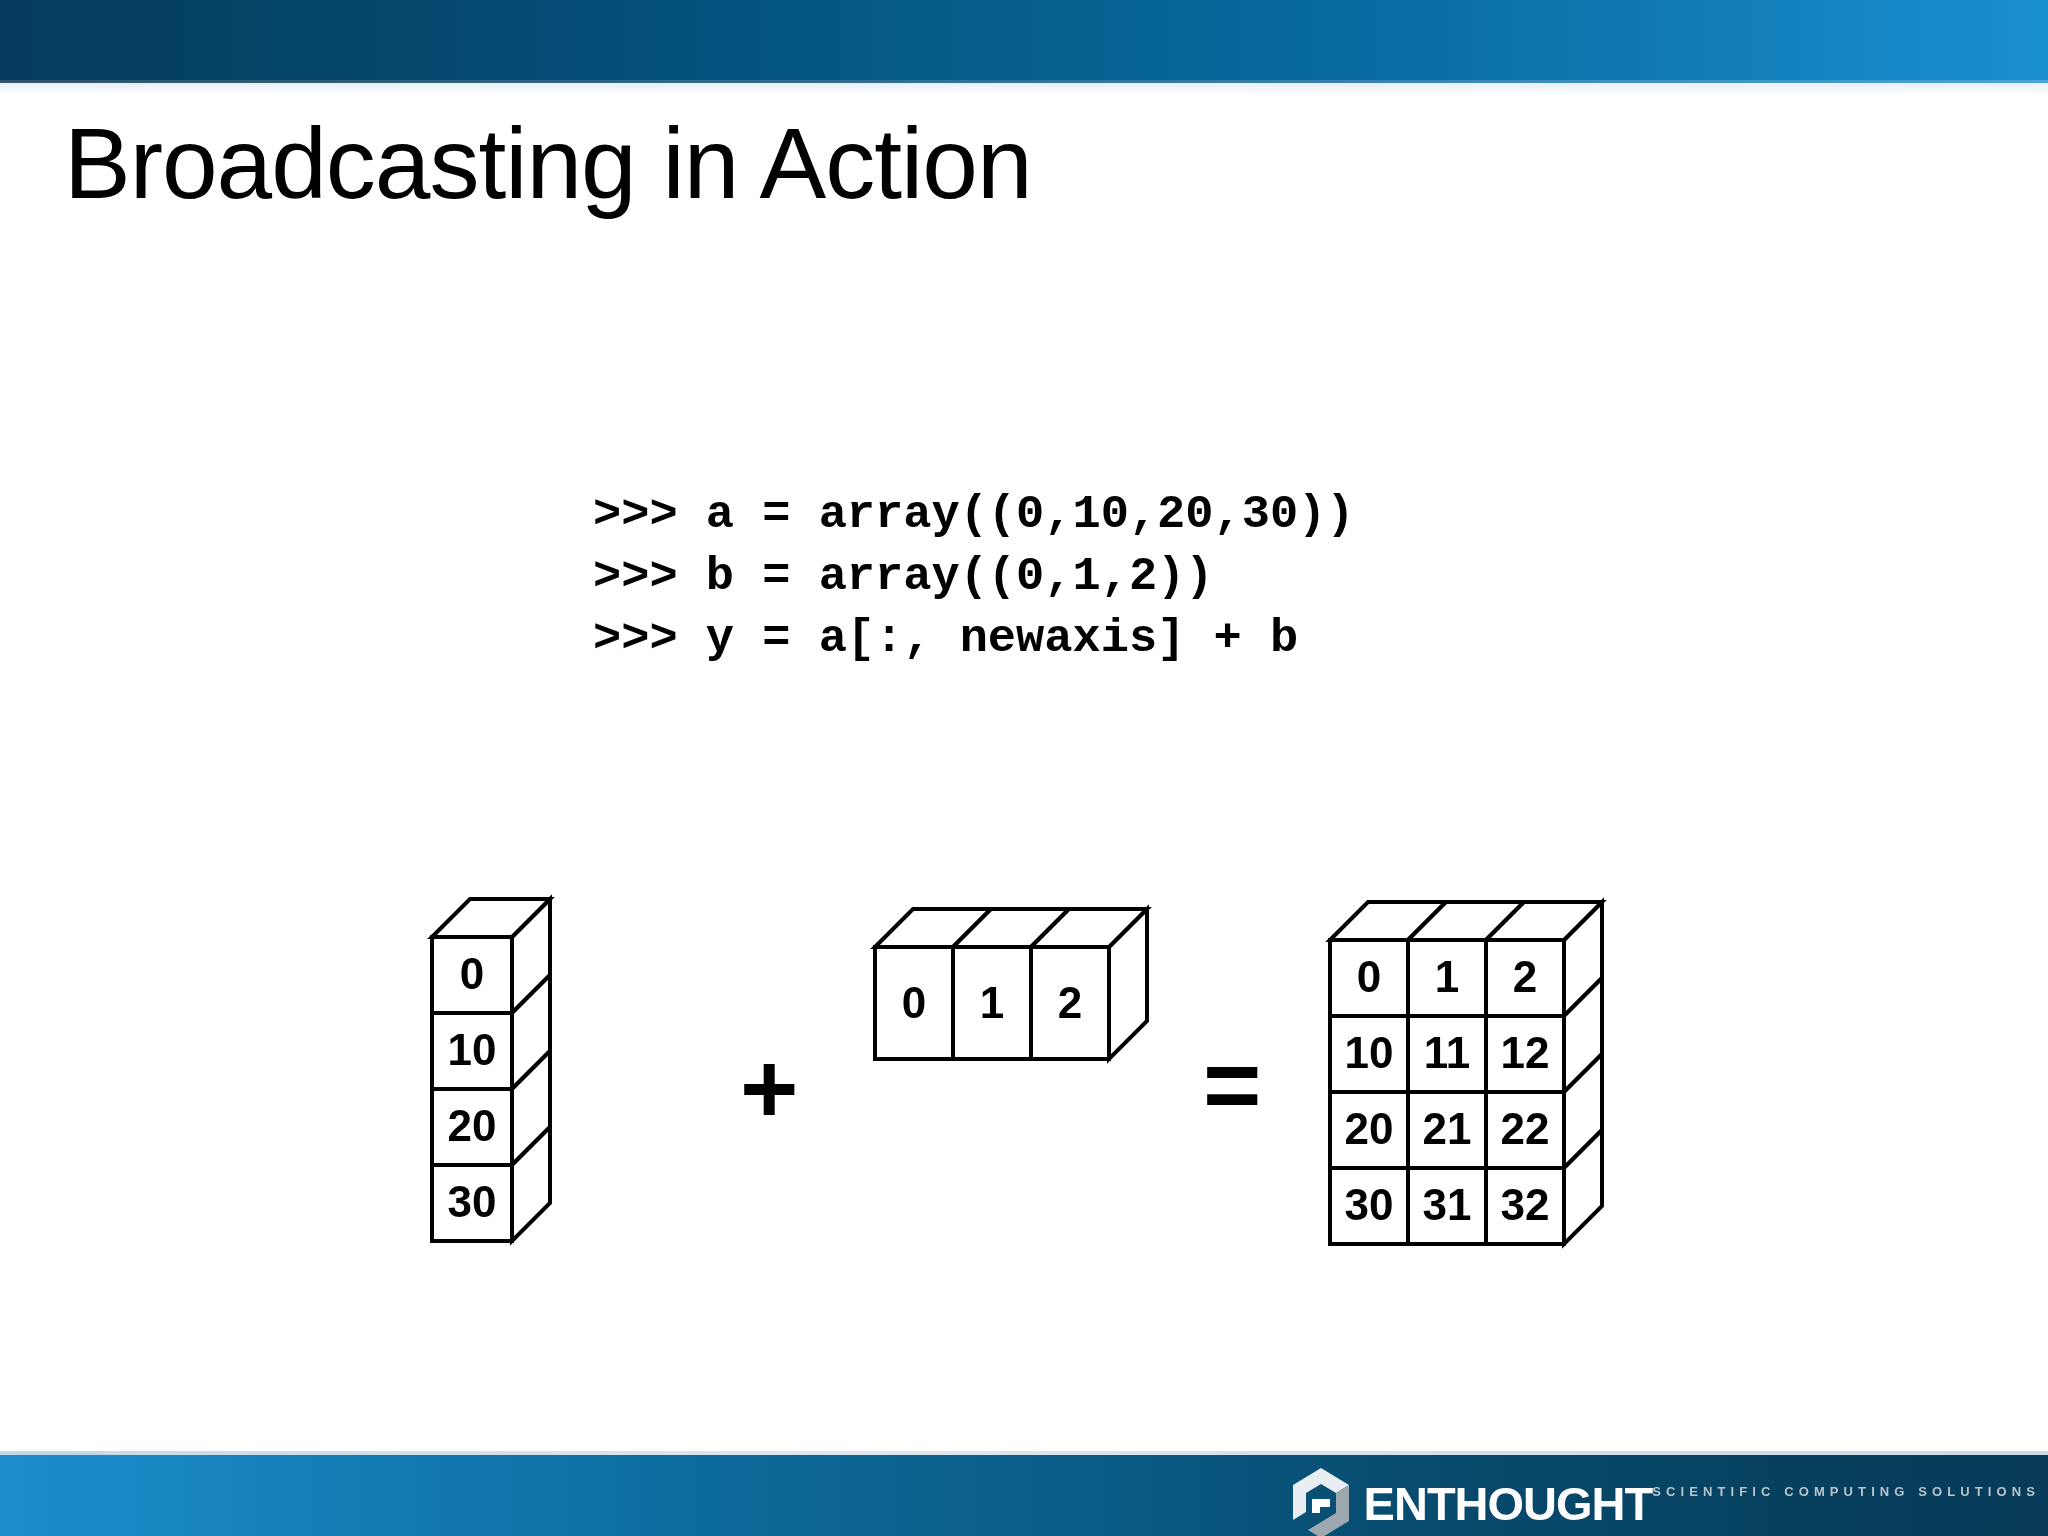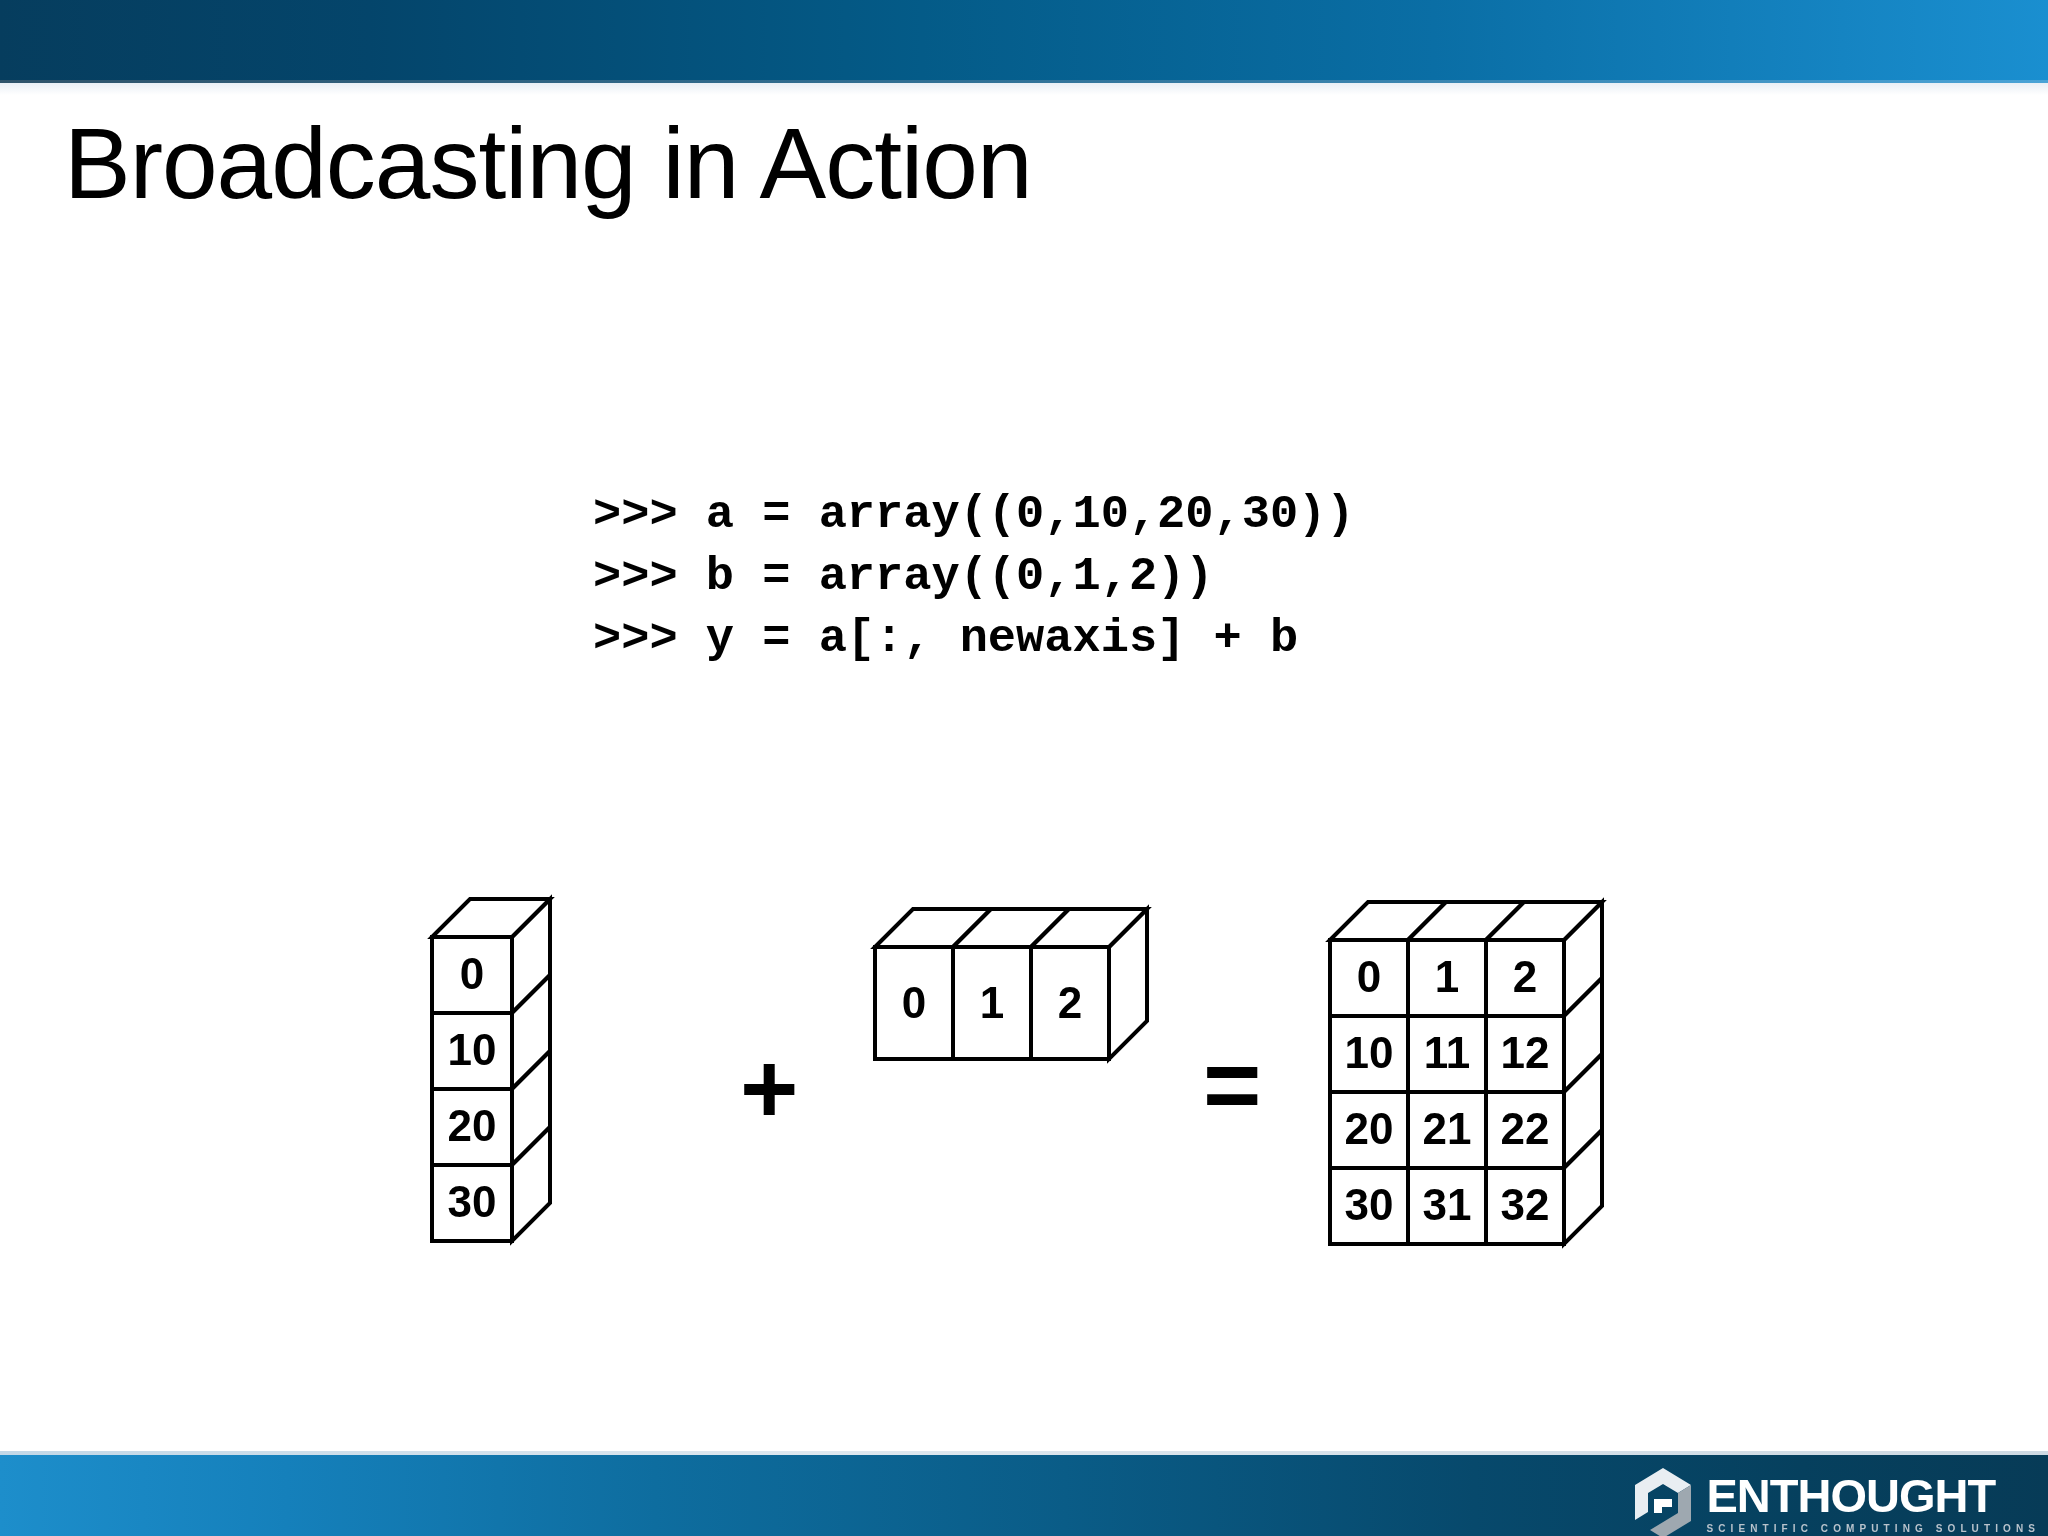--- a/index.html
+++ b/index.html
@@ -74,36 +74,36 @@
     align-items: center;
     gap: 12px;
   }
   .logo-mark {
     width: 62px;
     height: 74px;
     flex: 0 0 auto;
   }
   .logo-text {
     display: flex;
-    flex-direction: column;
+    flex-direction: row;
     justify-content: center;
   }
   .logo-word {
     font-family: "Liberation Sans", "DejaVu Sans", sans-serif;
     font-weight: bold;
     font-size: 47px;
     letter-spacing: -1px;
     color: #ffffff;
     line-height: 1;
     white-space: nowrap;
   }
   .logo-tag {
     font-family: "Liberation Sans", "DejaVu Sans", sans-serif;
     font-weight: bold;
-    font-size: 10px;
+    font-size: 13px;
     letter-spacing: 5.1px;
     color: #b9c3cc;
     line-height: 1;
     margin-top: 5px;
     white-space: nowrap;
   }
 
   
   .slide-title {
     position: absolute;

